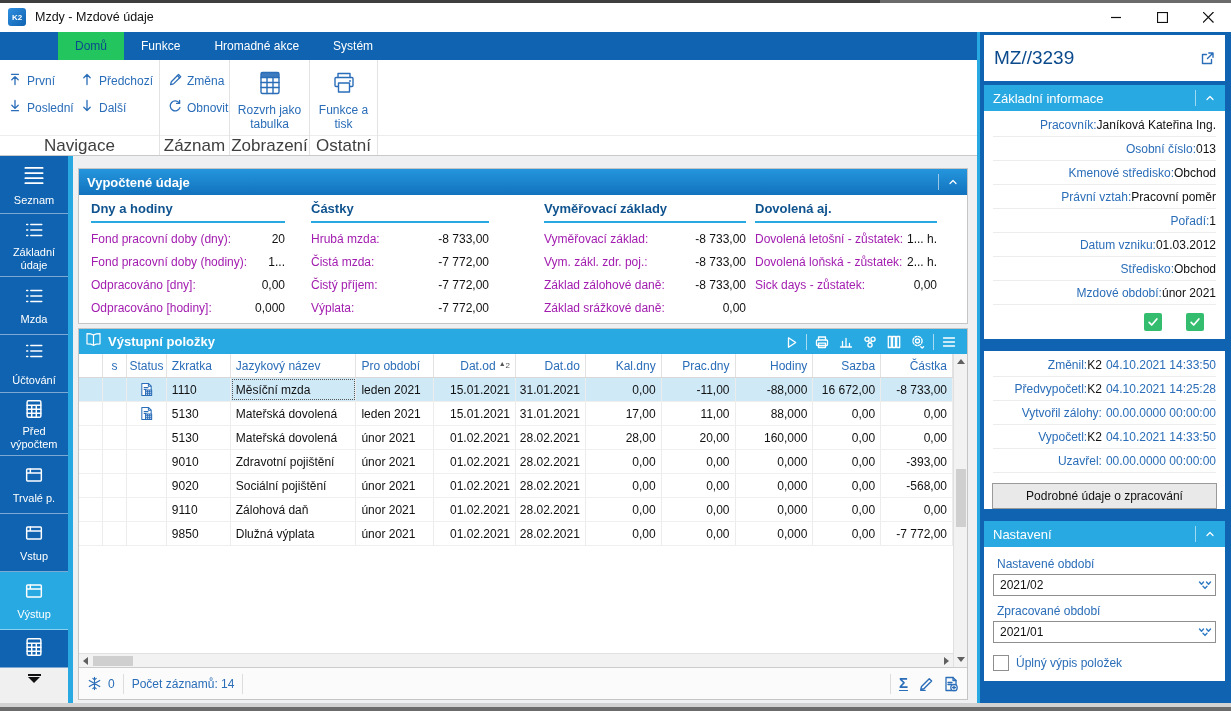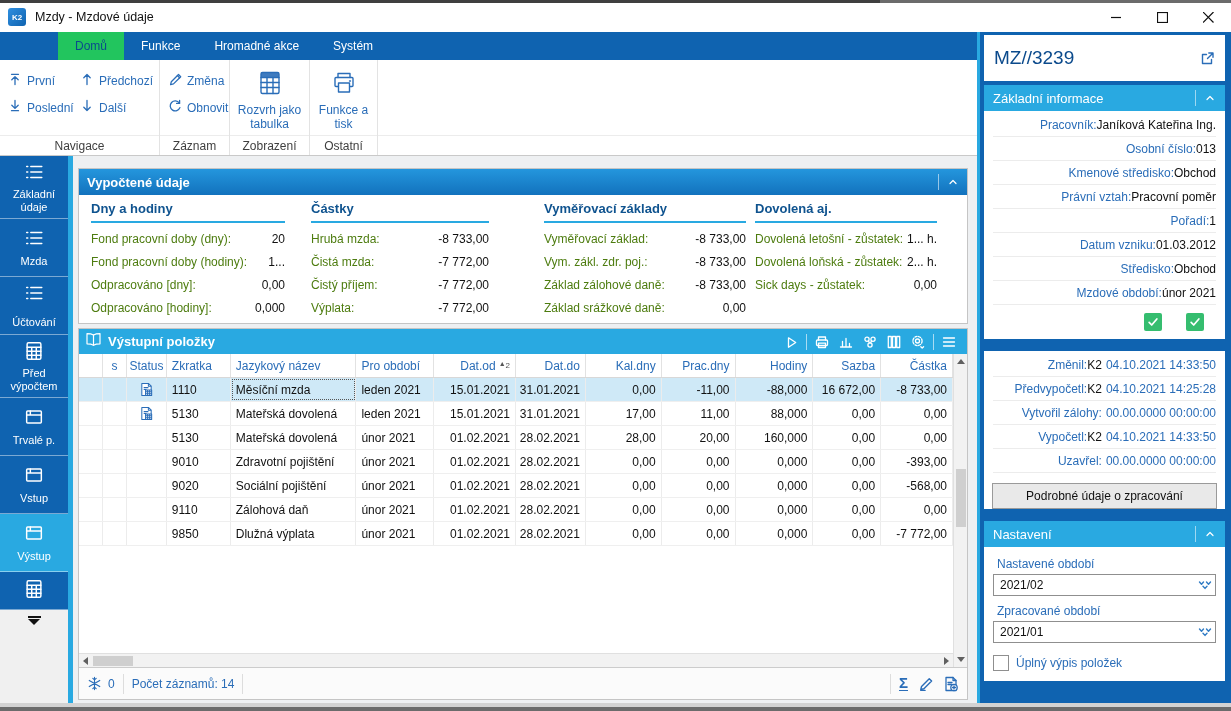--- a/index.html
+++ b/index.html
@@ -19,21 +19,21 @@
 
   
   .tabbar { position:absolute; left:0; top:29px; width:977px; height:28px; background:#0f63b0; display:flex; align-items:stretch; padding-left:10px; }
   .tab { padding:0 17px; display:flex; align-items:center; color:#fff; font-size:12px; cursor:default; }
   .tab.active { background:#22c55e; color:#0b4a8c;margin-left:48px; }
 
   
   .ribbon { position:absolute; left:0; top:57px; width:977px; height:96px; background:#fff; border-bottom:1px solid #c9c9c9; display:flex; }
   .rgroup { display:flex; flex-direction:column; border-right:1px solid #e3e3e3; }
   .rgroup .rcontent { flex:1; display:flex; padding:4px 4px 0 4px; }
-  .rgroup .rlabel { height:20px; border-top:1px solid #ececec; font-size:12px; color:#3f3f3f; display:flex; align-items:center; justify-content:center;text-align:center; }
+  .rgroup .rlabel { height:20px; border-top:1px solid #ececec; font-size:17px; color:#3f3f3f; display:flex; align-items:center; justify-content:center;text-align:center; }
   .rfill { flex:1; display:flex; flex-direction:column; }
   .rfill .rlabel { border-top:1px solid #ececec; height:20px; margin-top:auto; }
   .smallbtns { display:flex; flex-direction:column; gap:6px; padding-top:6px; }
   .sbtn { display:flex; align-items:center; gap:5px; font-size:12px; color:#2a6db8; padding:2px 4px; white-space:nowrap; }
   .sbtn svg { flex:0 0 auto; }
   .bigbtn { width:100%; display:flex; flex-direction:column; align-items:center; justify-content:flex-start; gap:3px; padding-top:5px; font-size:12px; color:#2a6db8; text-align:center; line-height:1.15; }
   .ic { fill:none; stroke:currentColor; stroke-width:1.3; stroke-linecap:round; stroke-linejoin:round; }
   .icf { fill:currentColor; stroke:none; }
 
   
@@ -53,21 +53,21 @@
   .computed { left:5px; top:12px; width:890px; height:156px; }
   .computed .phead { background:linear-gradient(180deg,#2496dd,#1272bd); }
   .computed .pbody { position:relative; height:128px; background:#fff; }
   .csec { position:absolute; top:6px; }
   .csec:nth-child(1){ left:12px; width:194px; }
   .csec:nth-child(2){ left:232px; width:178px; }
   .csec:nth-child(3){ left:465px; width:202px; }
   .csec:nth-child(4){ left:676px; width:182px; }
   .csec .ctitle { font-size:13px; font-weight:bold; color:#0f538f; padding-bottom:5px; border-bottom:2px solid #29a9e1; }
   .crow { display:flex; justify-content:space-between; font-size:12px; margin-top:9px; white-space:nowrap; }
-  .crow .lbl { color:#4d7c0f; }
+  .crow .lbl { color:#a21caf; }
   .crow .val { color:#111; }
 
   
   .gridpanel { left:5px; top:172px; width:890px; height:372px; }
   .ghead { height:25px; background:#29a9e1; display:flex; align-items:center; padding:0 6px; color:#fff; }
   .ghead .gtitle { font-size:13px; font-weight:bold; margin-left:6px; }
   .gtools { margin-left:auto; display:flex; align-items:center; height:100%; }
   .gtool { display:flex; align-items:center; padding:0 4px; height:100%; color:#fff; }
   .gsep { width:1px; height:16px; background:rgba(255,255,255,.6); margin:0 3px; }
   .gtable { position:absolute; left:0; top:25px; right:14px; bottom:46px; overflow:hidden; background:#fff; }
@@ -242,20 +242,26 @@
         </div>
         <div class="rlabel">Ostatní</div>
       </div>
 
       <div class="rfill">
           <div class="rlabel"></div>
         </div>
     </div>
 
     <div class="sidebar" id="sidebar">
+        <div class="sbitem" style="height: 58px;">
+          <span><svg width="26" height="26" viewBox="0 0 24 24" fill="none" stroke="#fff" stroke-width="1.6" stroke-linecap="round" stroke-linejoin="round">
+              <path d="M4 5.5h16M4 10.2h16M4 14.9h16M4 19.6h16"></path>
+            </svg></span>
+          <span>Seznam</span>
+        </div>
         <div class="sbitem" style="height: 63px;">
           <span><svg width="22" height="22" viewBox="0 0 24 24" fill="none" stroke="#fff" stroke-width="1.6" stroke-linecap="round" stroke-linejoin="round">
               <path d="M8.5 6h12M8.5 12h12M8.5 18h12M4 6h1.2M4 12h1.2M4 18h1.2"></path>
             </svg></span>
           <span>Základní údaje</span>
         </div>
         <div class="sbitem" style="height: 58px;">
           <span><svg width="22" height="22" viewBox="0 0 24 24" fill="none" stroke="#fff" stroke-width="1.6" stroke-linecap="round" stroke-linejoin="round">
               <path d="M8.5 6h12M8.5 12h12M8.5 18h12M4 6h1.2M4 12h1.2M4 18h1.2"></path>
             </svg></span>

